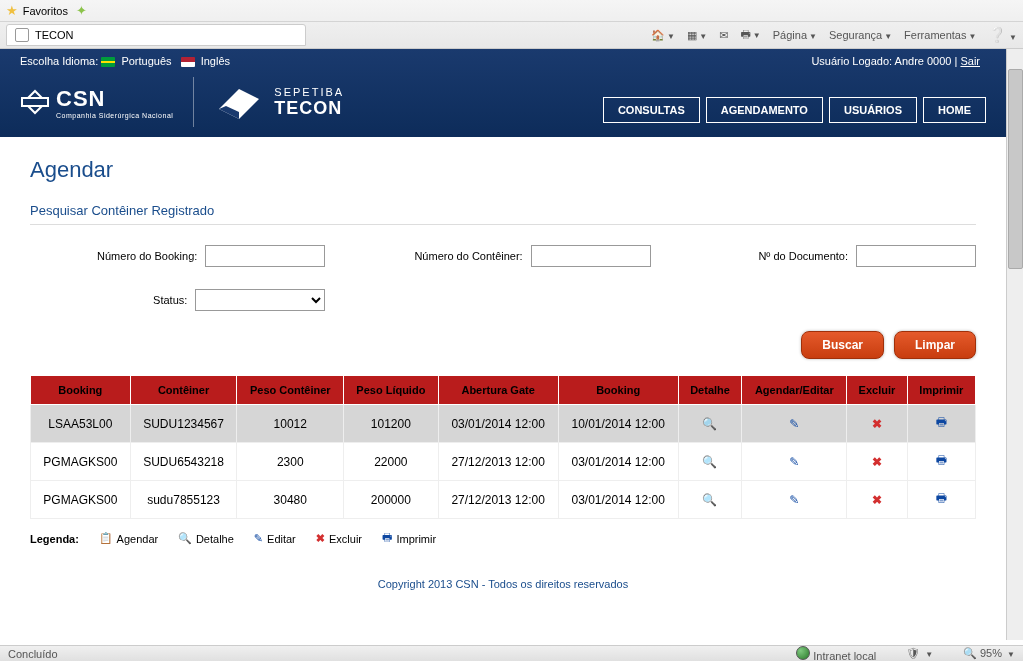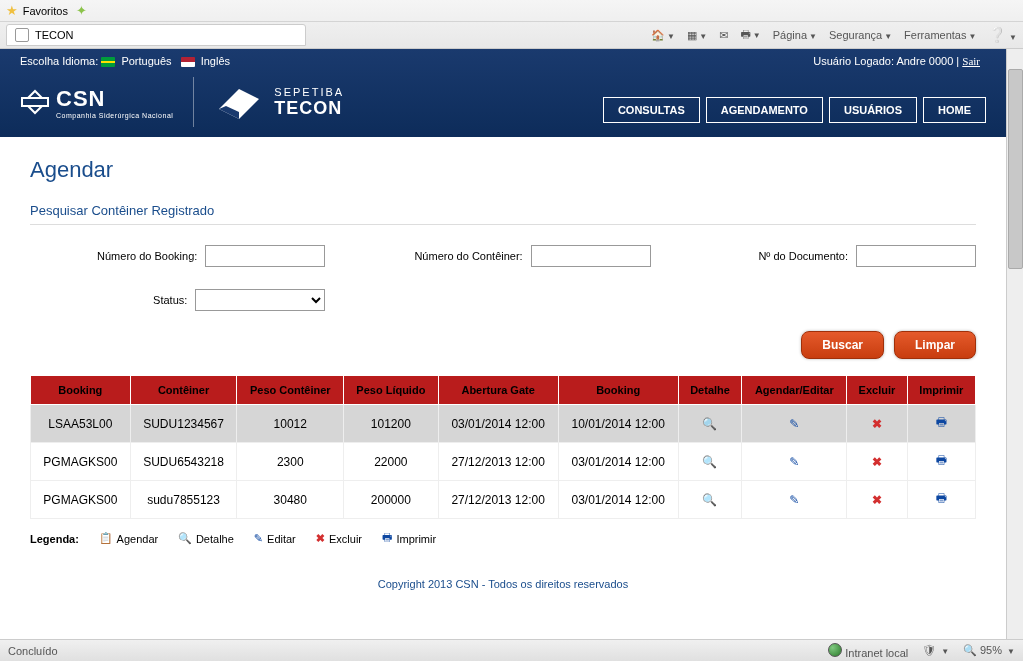--- a/index.html
+++ b/index.html
@@ -16,21 +16,21 @@
     .dd-arrow { font-size: 8px; color: #555; margin-left: 2px; }
     
     .page-wrap { display: flex; }
     .scrollbar-v { width: 17px; background: #eee; border-left: 1px solid #ccc; }
     .scroll-thumb { background: #c8c8c8; border: 1px solid #aaa; width: 15px; height: 200px; margin: 20px auto; border-radius: 2px; }
     
     .page { flex: 1; }
     .header-blue { background: linear-gradient(#1a3a6e, #0d2c5a); color: #fff; padding: 6px 20px 10px 20px; }
     .lang-row { display: flex; justify-content: space-between; font-size: 11px; margin-bottom: 10px; }
     .lang-row a { color: #fff; text-decoration: none; margin-right: 6px; }
-    .lang-row .sair { text-decoration: underline; font-family: Liberation Serif, serif; }
+    .lang-row .sair { text-decoration: underline; }
     .flag { display: inline-block; width: 14px; height: 10px; margin-right: 3px; vertical-align: middle; }
     .flag-br { background: linear-gradient(#009c3b 40%, #ffdf00 40%, #ffdf00 60%, #009c3b 60%); border-radius: 1px; }
     .flag-us { background: linear-gradient(#b22234 50%, #fff 50%); border-radius: 1px; }
     
     .logo-row { display: flex; align-items: center; justify-content: space-between; }
     .logos { display: flex; align-items: center; gap: 20px; }
     .logo-csn { display: flex; align-items: center; gap: 6px; }
     .csn-text { font-size: 22px; font-weight: bold; letter-spacing: 1px; }
     .csn-sub { font-size: 7px; display: block; letter-spacing: 0.5px; }
     .logo-divider { width: 1px; height: 50px; background: rgba(255,255,255,0.4); }
@@ -62,22 +62,22 @@
     .icon-search { color: #0d47a1; }
     .icon-edit { color: #0d47a1; }
     .icon-delete { color: #d32f2f; font-weight: bold; }
     .icon-print { color: #0d47a1; }
     
     .legend { margin-top: 10px; display: flex; gap: 20px; align-items: center; font-size: 11px; }
     .legend-item { display: flex; align-items: center; gap: 4px; }
     
     .footer { text-align: center; color: #1a4d8c; font-size: 11px; padding: 30px 0; }
     
-    .status-bar { position: fixed; bottom: 0; left: 0; right: 0; height: 22px; background: linear-gradient(#f0f0f0, #e0e0e0); border-top: 1px solid #ccc; display: flex; justify-content: space-between; align-items: center; padding: 0 8px; font-size: 11px; color: #555; }
-    .status-right { display: flex; align-items: center; gap: 14px; }
+    .status-bar { position: fixed; bottom: 0; left: 0; right: 0; height: 16px; background: linear-gradient(#f0f0f0, #e0e0e0); border-top: 1px solid #ccc; display: flex; justify-content: space-between; align-items: center; padding: 0 8px; font-size: 11px; color: #555; }
+    .status-right { display: flex; align-items: center; gap: 30px; }
     .globe { width: 14px; height: 14px; border-radius: 50%; background: radial-gradient(circle at 30% 30%, #7fc97f, #2a7a2a); display: inline-block; border: 1px solid #555; }
   </style>
 </head>
 <body>
 
 <div class="browser-chrome">
   <div class="fav-bar">
     <span class="fav-star">★</span>
     <span>Favoritos</span>
     <span class="fav-add">✦</span>

